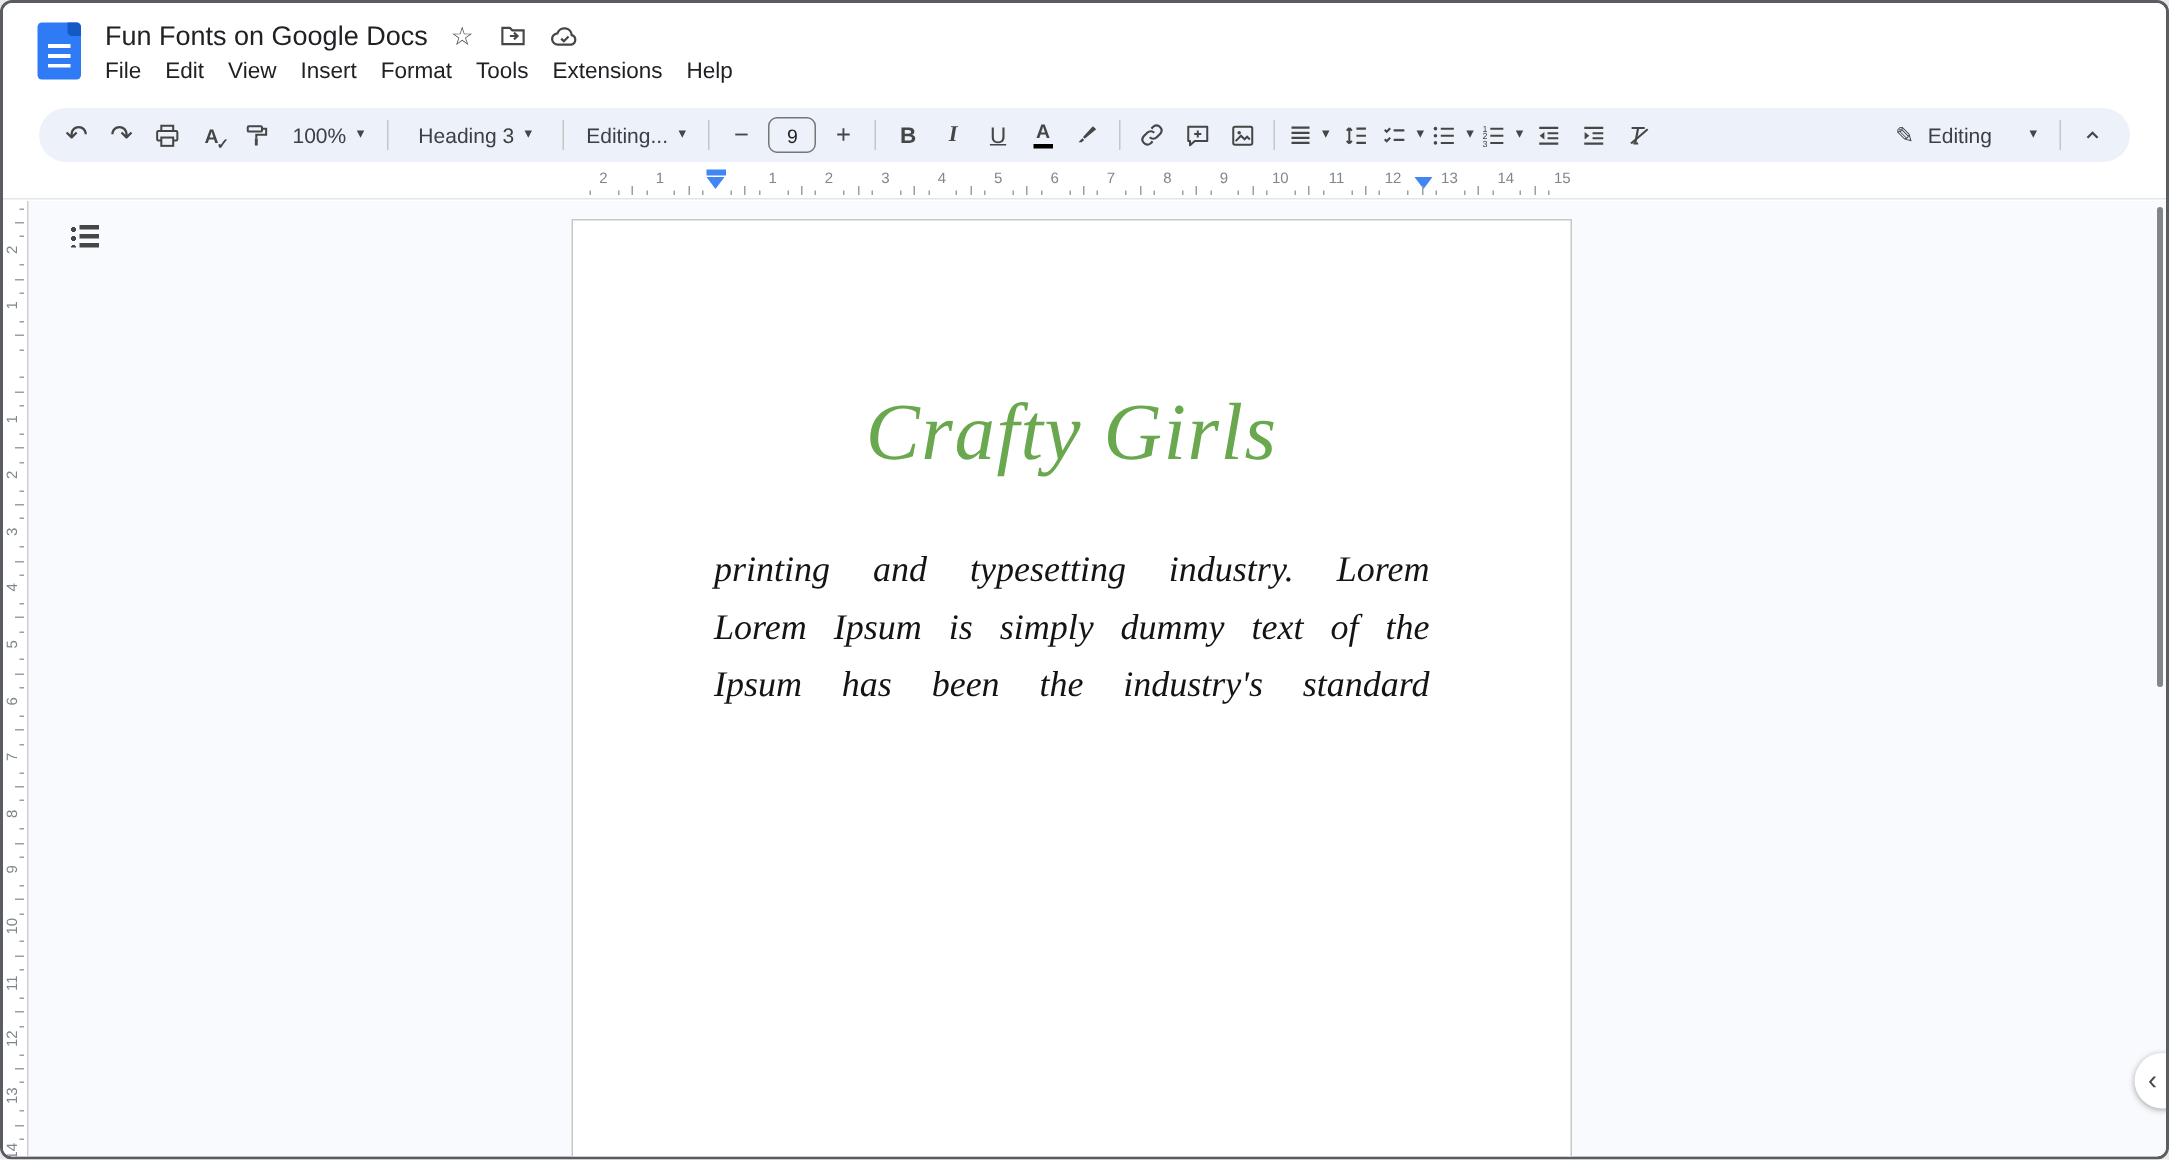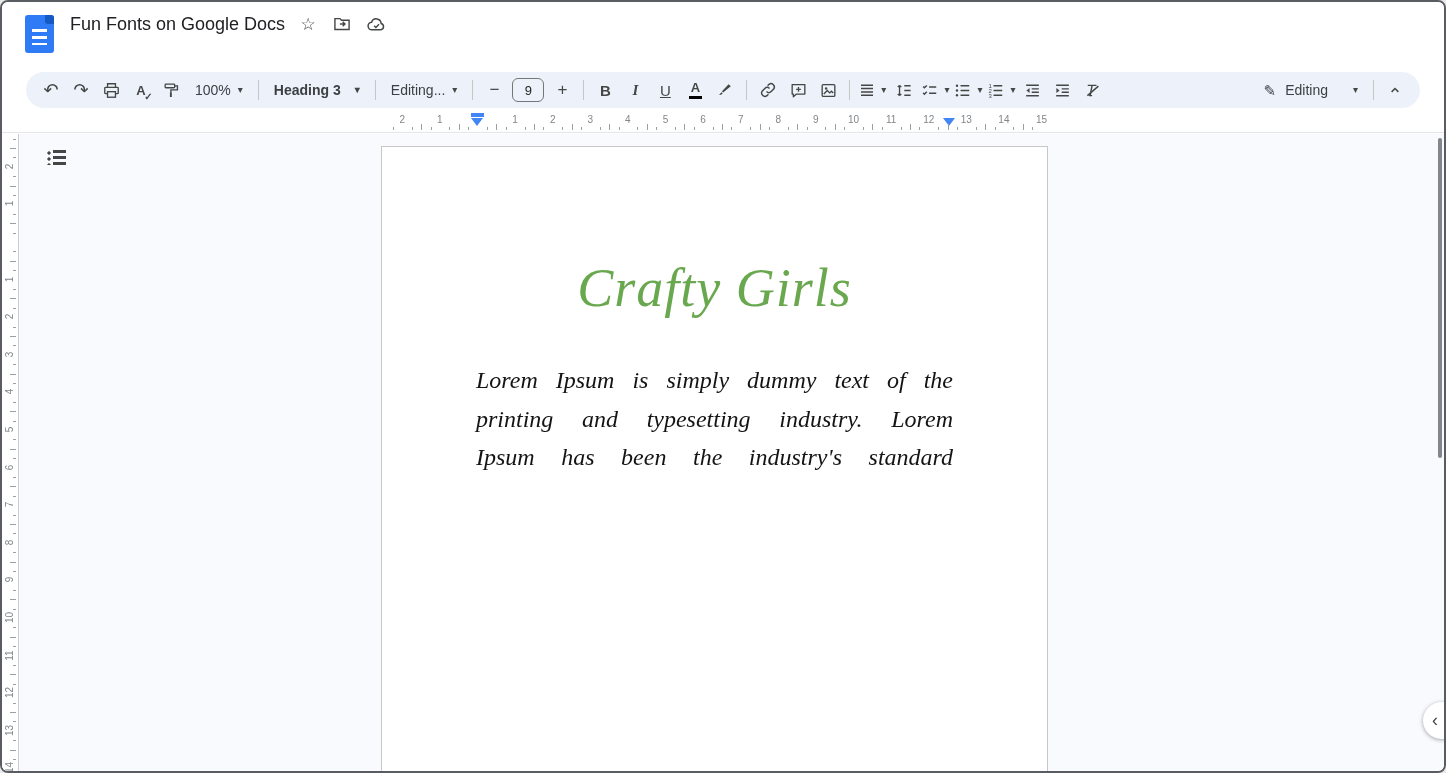--- a/index.html
+++ b/index.html
@@ -117,20 +117,30 @@
             <path d="M9.5 12h5.5M12.8 9.3l2.8 2.7-2.8 2.7"></path>
           </svg>
         </span>
         <span class="title-icon">
           <svg width="21" height="21" viewBox="0 0 24 24" fill="none" stroke="#444746" stroke-width="1.7">
             <path d="M7 18a4.3 4.3 0 01-.6-8.6 5.6 5.6 0 0110.9 1.4A3.7 3.7 0 0117 18H7z"></path>
             <path d="M9.3 13.4l2 2 3.6-3.6"></path>
           </svg>
         </span>
       </div>
+      <nav class="menu-row" id="menu-row">
+          <div class="menu-item">File</div>
+          <div class="menu-item">Edit</div>
+          <div class="menu-item">View</div>
+          <div class="menu-item">Insert</div>
+          <div class="menu-item">Format</div>
+          <div class="menu-item">Tools</div>
+          <div class="menu-item">Extensions</div>
+          <div class="menu-item">Help</div>
+        </nav>
     </div>
   </header>
 
   <div class="toolbar-row">
     <div class="toolbar">
       <span class="tb-btn uni">↶</span>
       <span class="tb-btn uni">↷</span>
       <span class="tb-btn">
         <svg width="19" height="19" viewBox="0 0 24 24" fill="none" stroke="#444746" stroke-width="1.7">
           <path d="M7 8V3.5h10V8"></path>
@@ -146,21 +156,21 @@
           <rect x="4" y="4" width="12" height="4.5" rx="1"></rect>
           <path d="M16 6.2h3.5v5h-8.3v3"></path>
           <rect x="10" y="14.2" width="2.4" height="6" fill="#444746" stroke="none"></rect>
         </svg>
       </span>
       <span class="tb-select">
         <span>100%</span>
           <span class="caret">▾</span>
       </span>
       <span class="tb-divider"></span>
-      <span class="tb-select" style="min-width:104px; justify-content:space-between;font-weight:bold;">
+      <span class="tb-select" style="min-width:104px; justify-content:center;">
         <span>Heading 3</span>
           <span class="caret">▾</span>
       </span>
       <span class="tb-divider"></span>
       <span class="tb-select" style="min-width:84px; justify-content:space-between;">
         <span>Editing...</span>
           <span class="caret">▾</span>
       </span>
       <span class="tb-divider"></span>
       <span class="tb-btn">−</span>
@@ -417,22 +427,22 @@
         <span class="vr-tick" style="top: 606.2px; width: 3px;"></span>
         <span class="vr-tick" style="top: 615.6px; width: 6px;"></span>
         <span class="vr-tick" style="top: 625px; width: 3px;"></span>
       </div>
     <div class="outline-btn">
       <span class="outline-icon"></span>
     </div>
     <div class="page">
       <h1 class="doc-heading" style="color: rgb(106, 168, 79);">Crafty Girls</h1>
       <div class="doc-body" id="doc-body">
+          <div class="body-line just">printing and typesetting industry. Lorem</div>
           <div class="body-line just">Lorem Ipsum is simply dummy text of the</div>
-          <div class="body-line just">printing and typesetting industry. Lorem</div>
           <div class="body-line just">Ipsum has been the industry's standard</div>
         </div>
     </div>
     <div class="scrollbar"></div>
     <div class="side-collapse">
       <span>‹</span>
     </div>
   </div>
 
 </div>

